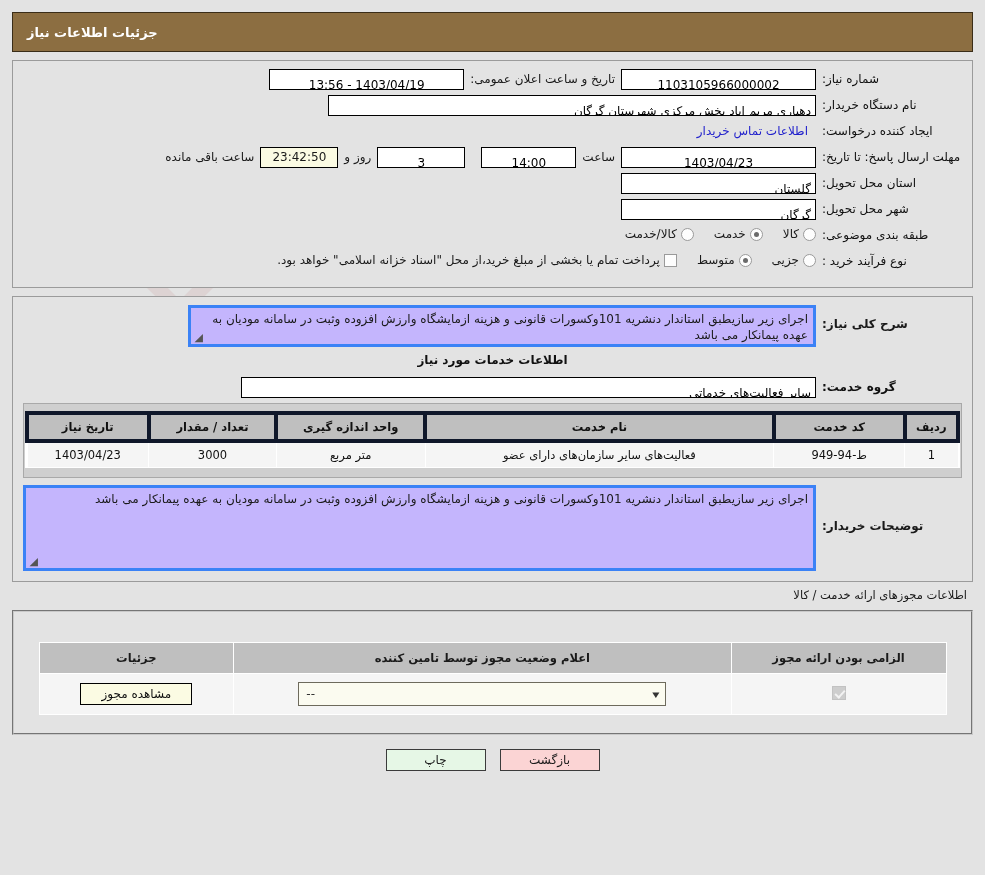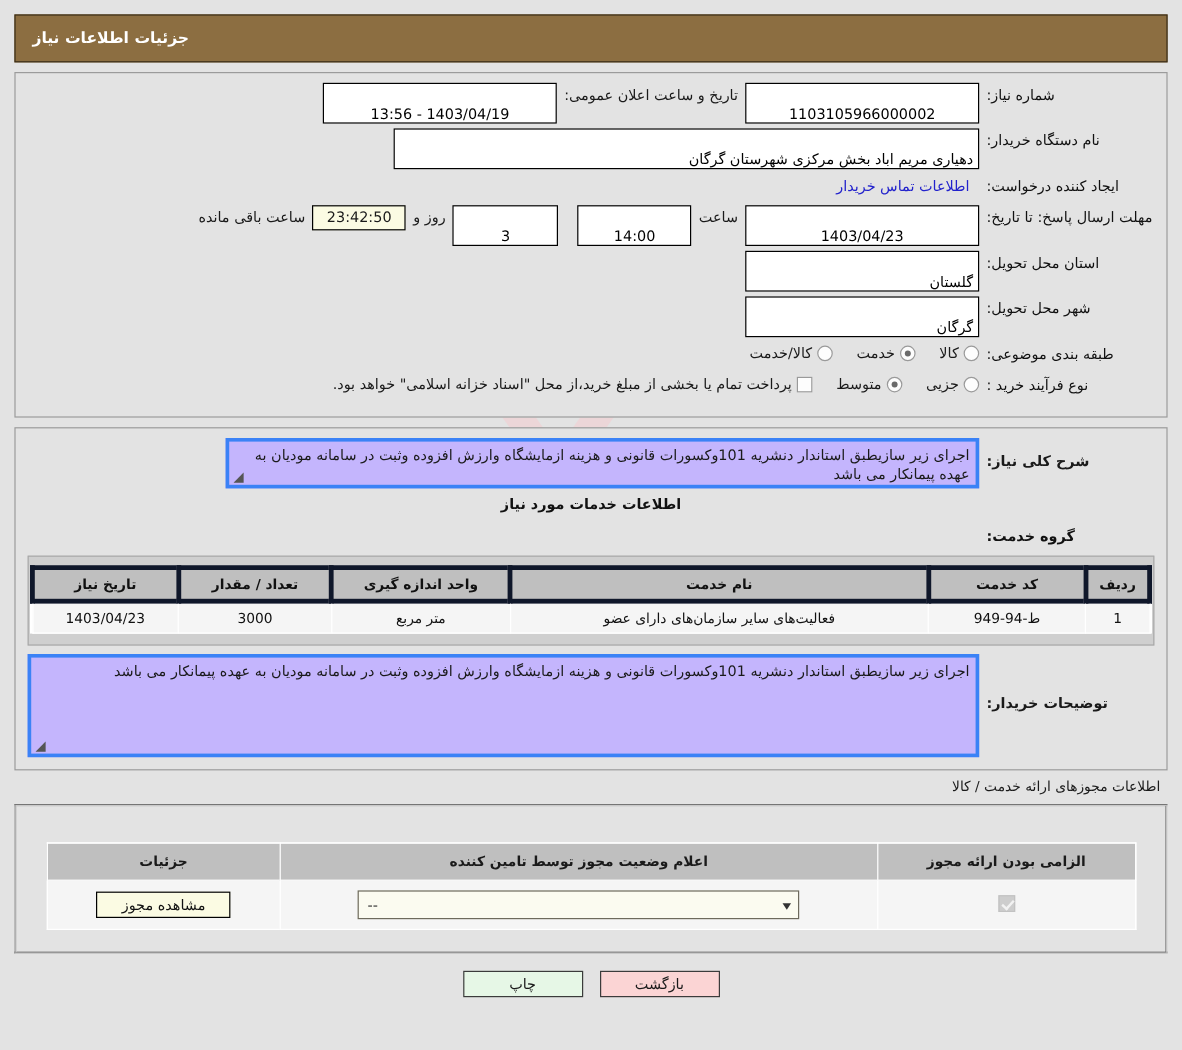--- a/index.html
+++ b/index.html
@@ -110,21 +110,21 @@
     font-size: 12px;
     line-height: 15px;
     color: #111;
   }
   .fld {
     background: #ffffff;
     border: 1px solid #000000;
     box-sizing: border-box;
     height: 21px;
     line-height: 19px;
-    padding: 16px 4px;
+    padding: 6px 4px;
     font-size: 12px;
     color: #000;
     overflow: hidden;
     white-space: nowrap;
   }
   .fld.center { text-align: center; }
   .fld.right  { text-align: right; }
   .w195 { width: 195px; }
   .w560 { width: 488px; }
   .w575 { width: 575px; }
@@ -436,20 +436,21 @@
         <div class="ta ta-sm">
           <span>اجرای زیر سازیطبق استاندار دنشریه 101وکسورات قانونی و هزینه ازمایشگاه وارزش افزوده وثبت در سامانه مودیان به عهده پیمانکار می باشد</span>
           <span class="grip">◢</span>
         </div>
       </div>
 
       <div class="sec-title">اطلاعات خدمات مورد نیاز</div>
 
       <div class="row" style="margin-top:6px">
         <div class="lbl" style="font-weight:700">گروه خدمت:</div>
+        <div class="fld right w575">سایر فعالیت‌های خدماتی</div>
       </div>
 
       <div style="text-align:center">
         <div class="gridwrap">
           <table class="grid">
             <thead>
               <tr>
                 <th style="width:34px">ردیف</th>
                 <th style="width:124px">کد خدمت</th>
                 <th style="width:390px">نام خدمت</th>

